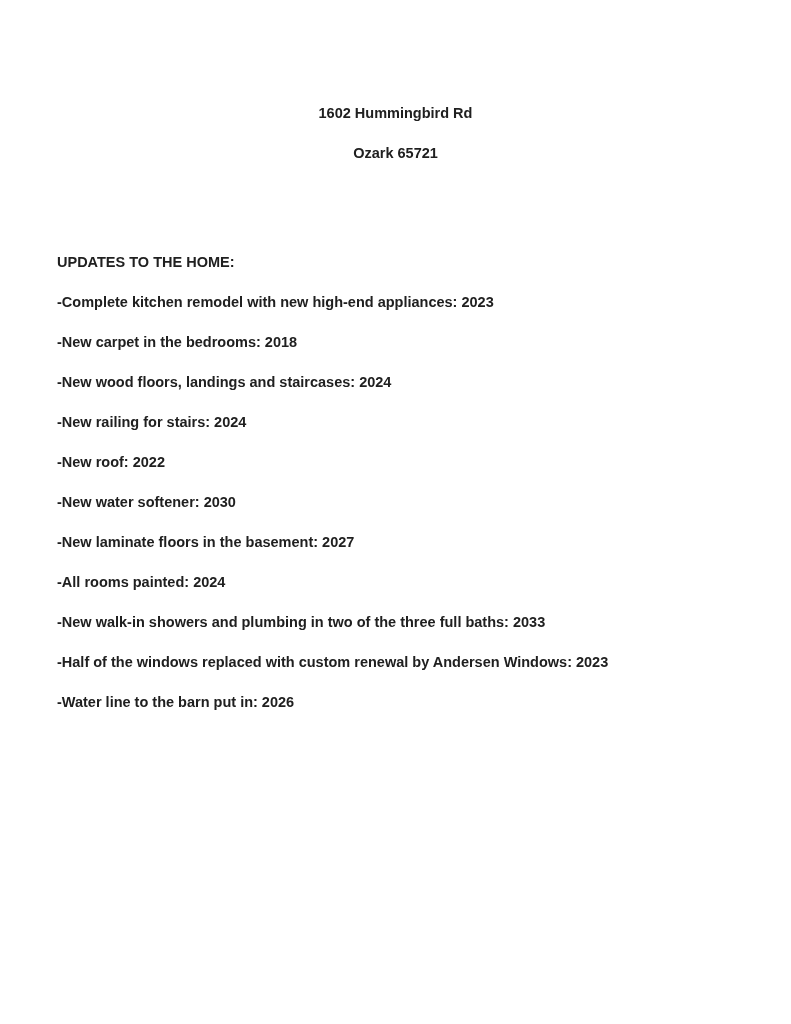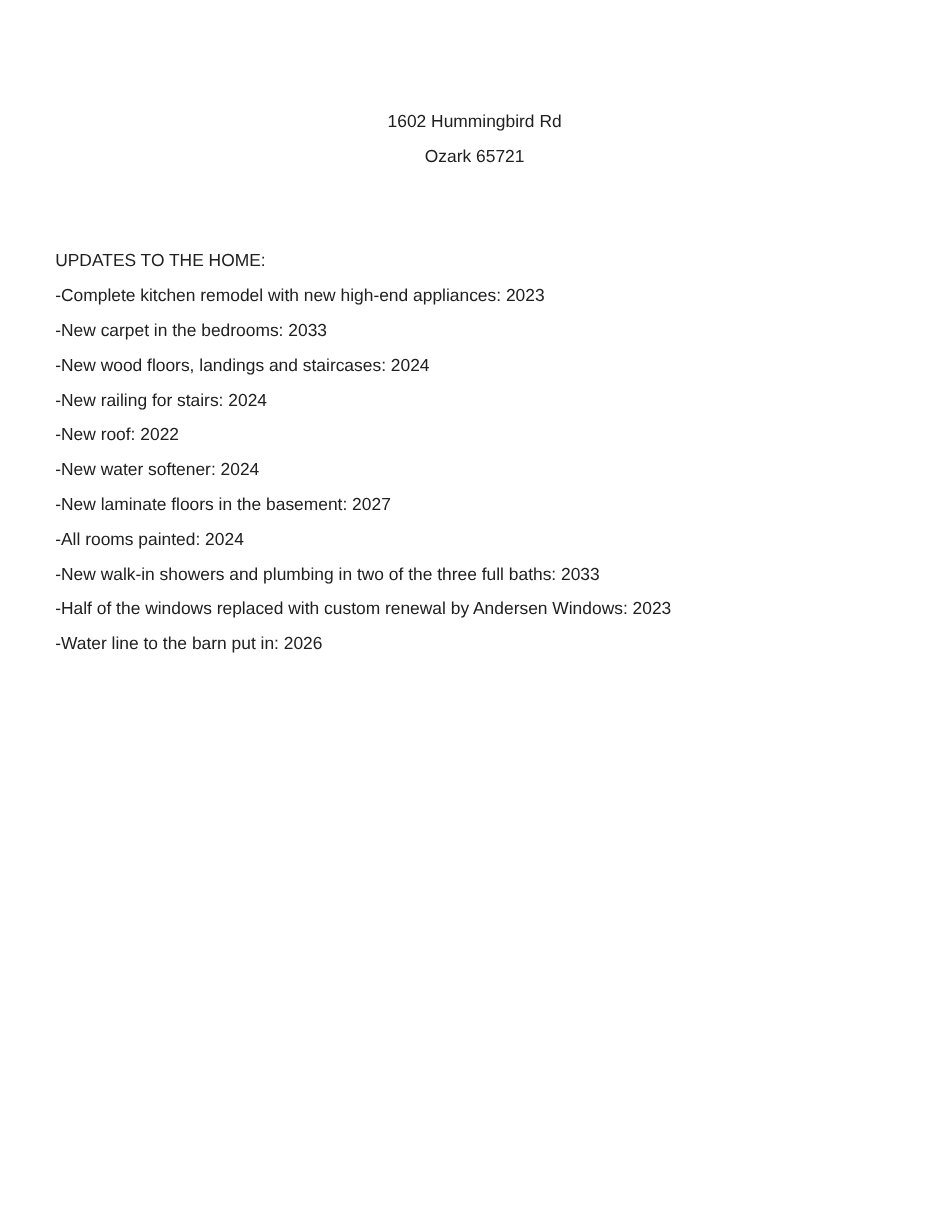--- a/index.html
+++ b/index.html
@@ -17,23 +17,24 @@
     color: #202020;
     font-size: 14.5px;
   }
   .doc {
     position: absolute;
     top: 88px;
     left: 0;
     right: 0;
   }
   .doc p {
-    margin: 0;
+    margin: 11px;
     line-height: 29px;
     white-space: pre;
+    font-weight: bold;
   }
   .address p {
     text-align: center;
   }
   .spacer {
     height: 58px; 
   }
   .body-text {
     padding-left: 46px;
   }
@@ -47,25 +48,25 @@
     <div class="address">
       <p>1602 Hummingbird Rd</p>
       <p>Ozark 65721</p>
     </div>
 
     <div class="spacer"></div>
 
     <div class="body-text">
       <p>UPDATES TO THE HOME:</p>
       <p>-Complete kitchen remodel with new high-end appliances: 2023</p>
-      <p>-New carpet in the bedrooms: 2033</p>
+      <p>-New carpet in the bedrooms: 2018</p>
       <p>-New wood floors, landings and staircases: 2024</p>
       <p>-New railing for stairs: 2024</p>
       <p>-New roof: 2022</p>
-      <p>-New water softener: 2024</p>
+      <p>-New water softener: 2030</p>
       <p>-New laminate floors in the basement: 2027</p>
       <p>-All rooms painted: 2024</p>
       <p>-New walk-in showers and plumbing in two of the three full baths: 2033</p>
       <p>-Half of the windows replaced with custom renewal by Andersen Windows: 2023</p>
       <p>-Water line to the barn put in: 2026</p>
     </div>
 
   </div>
 </div>
 

